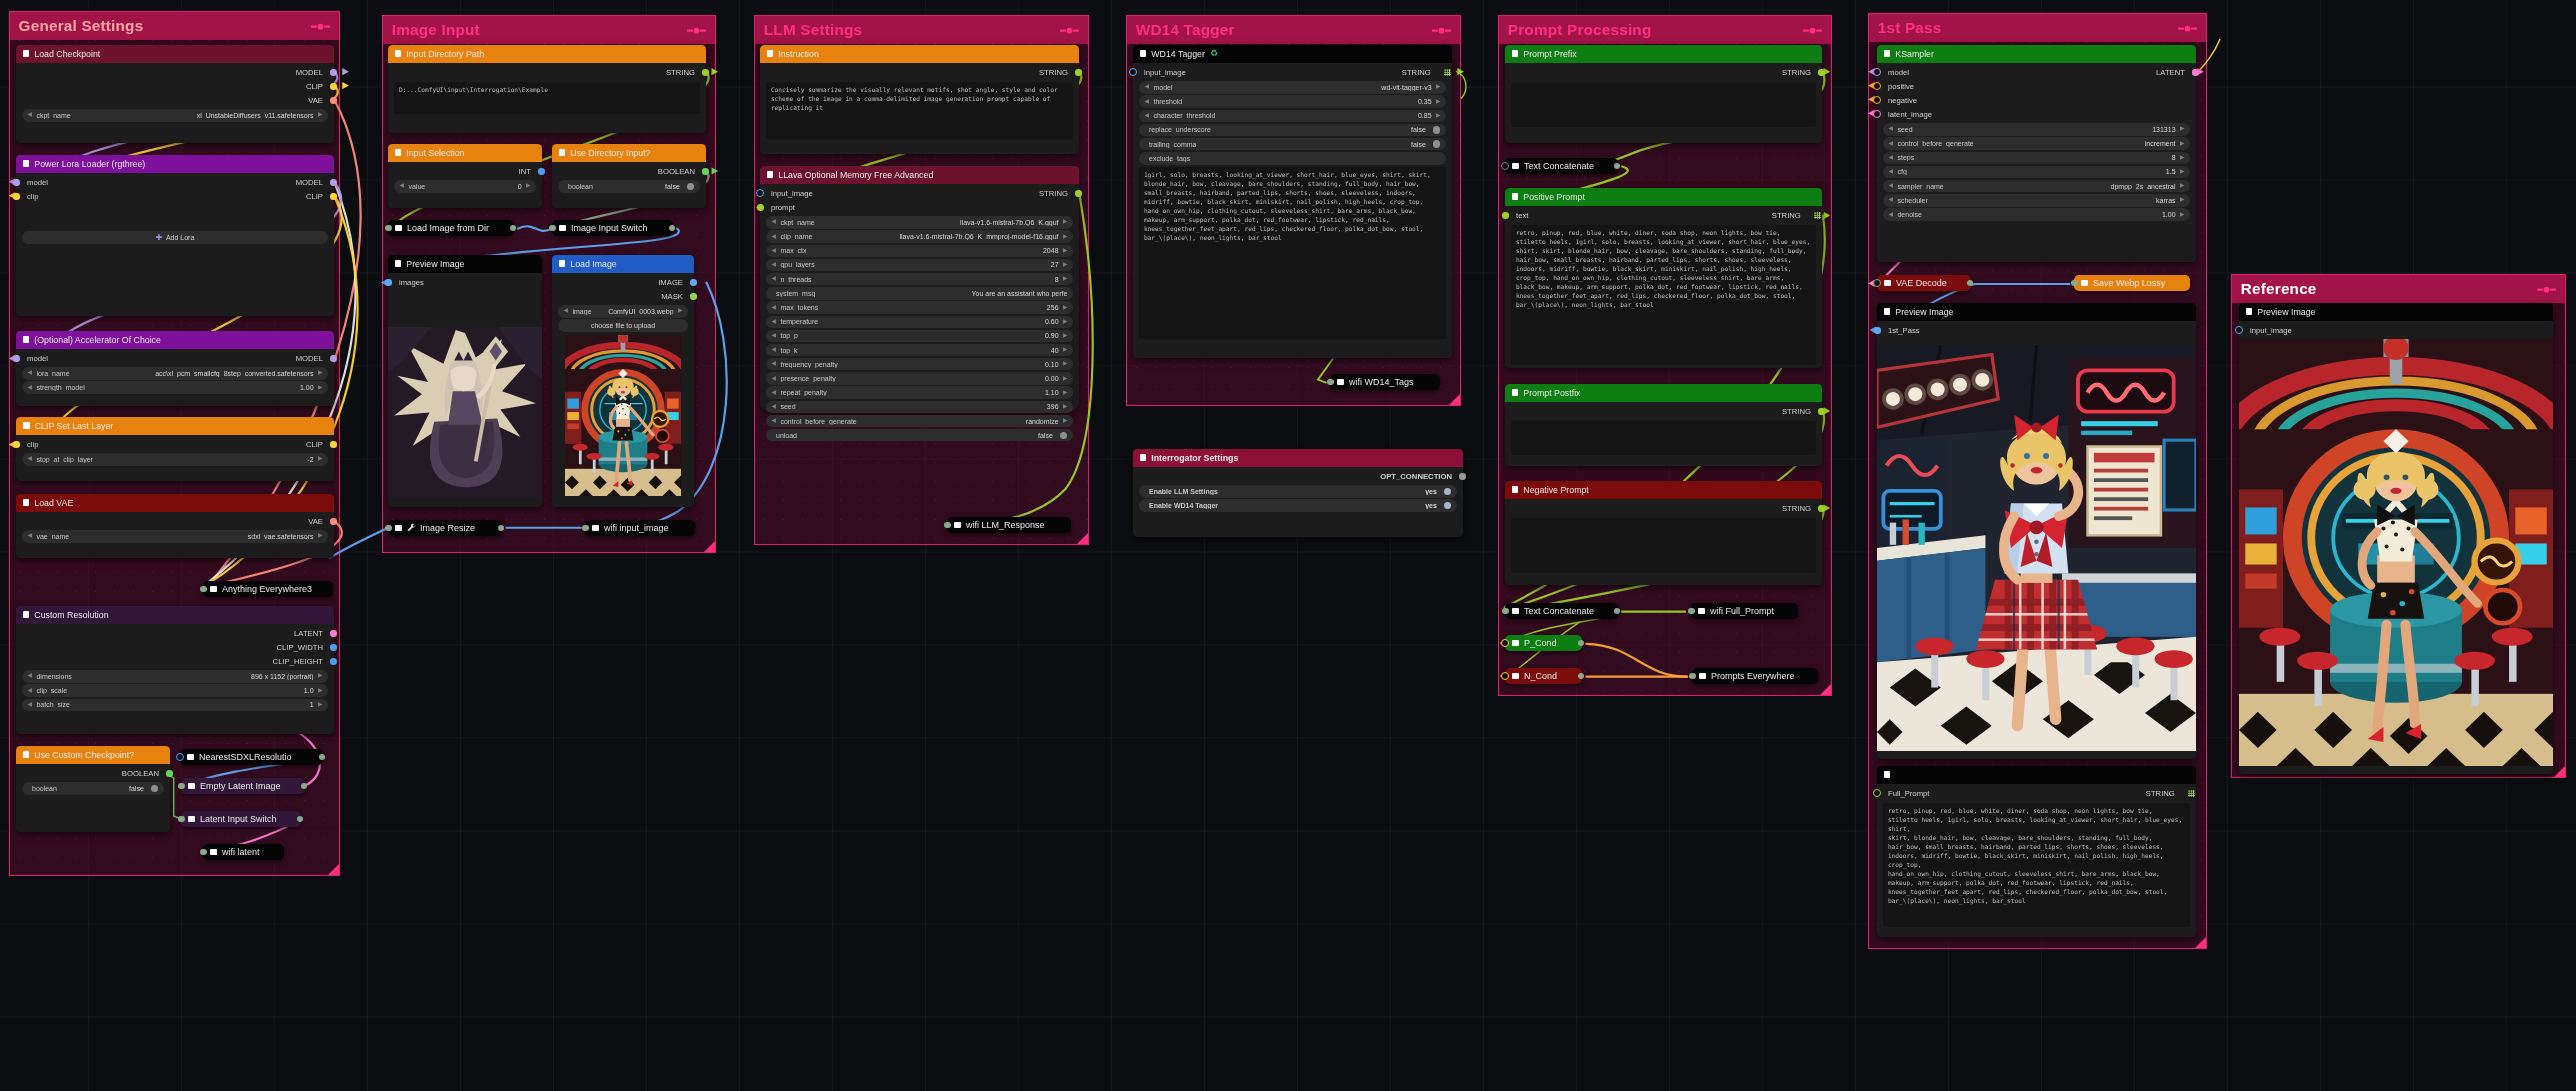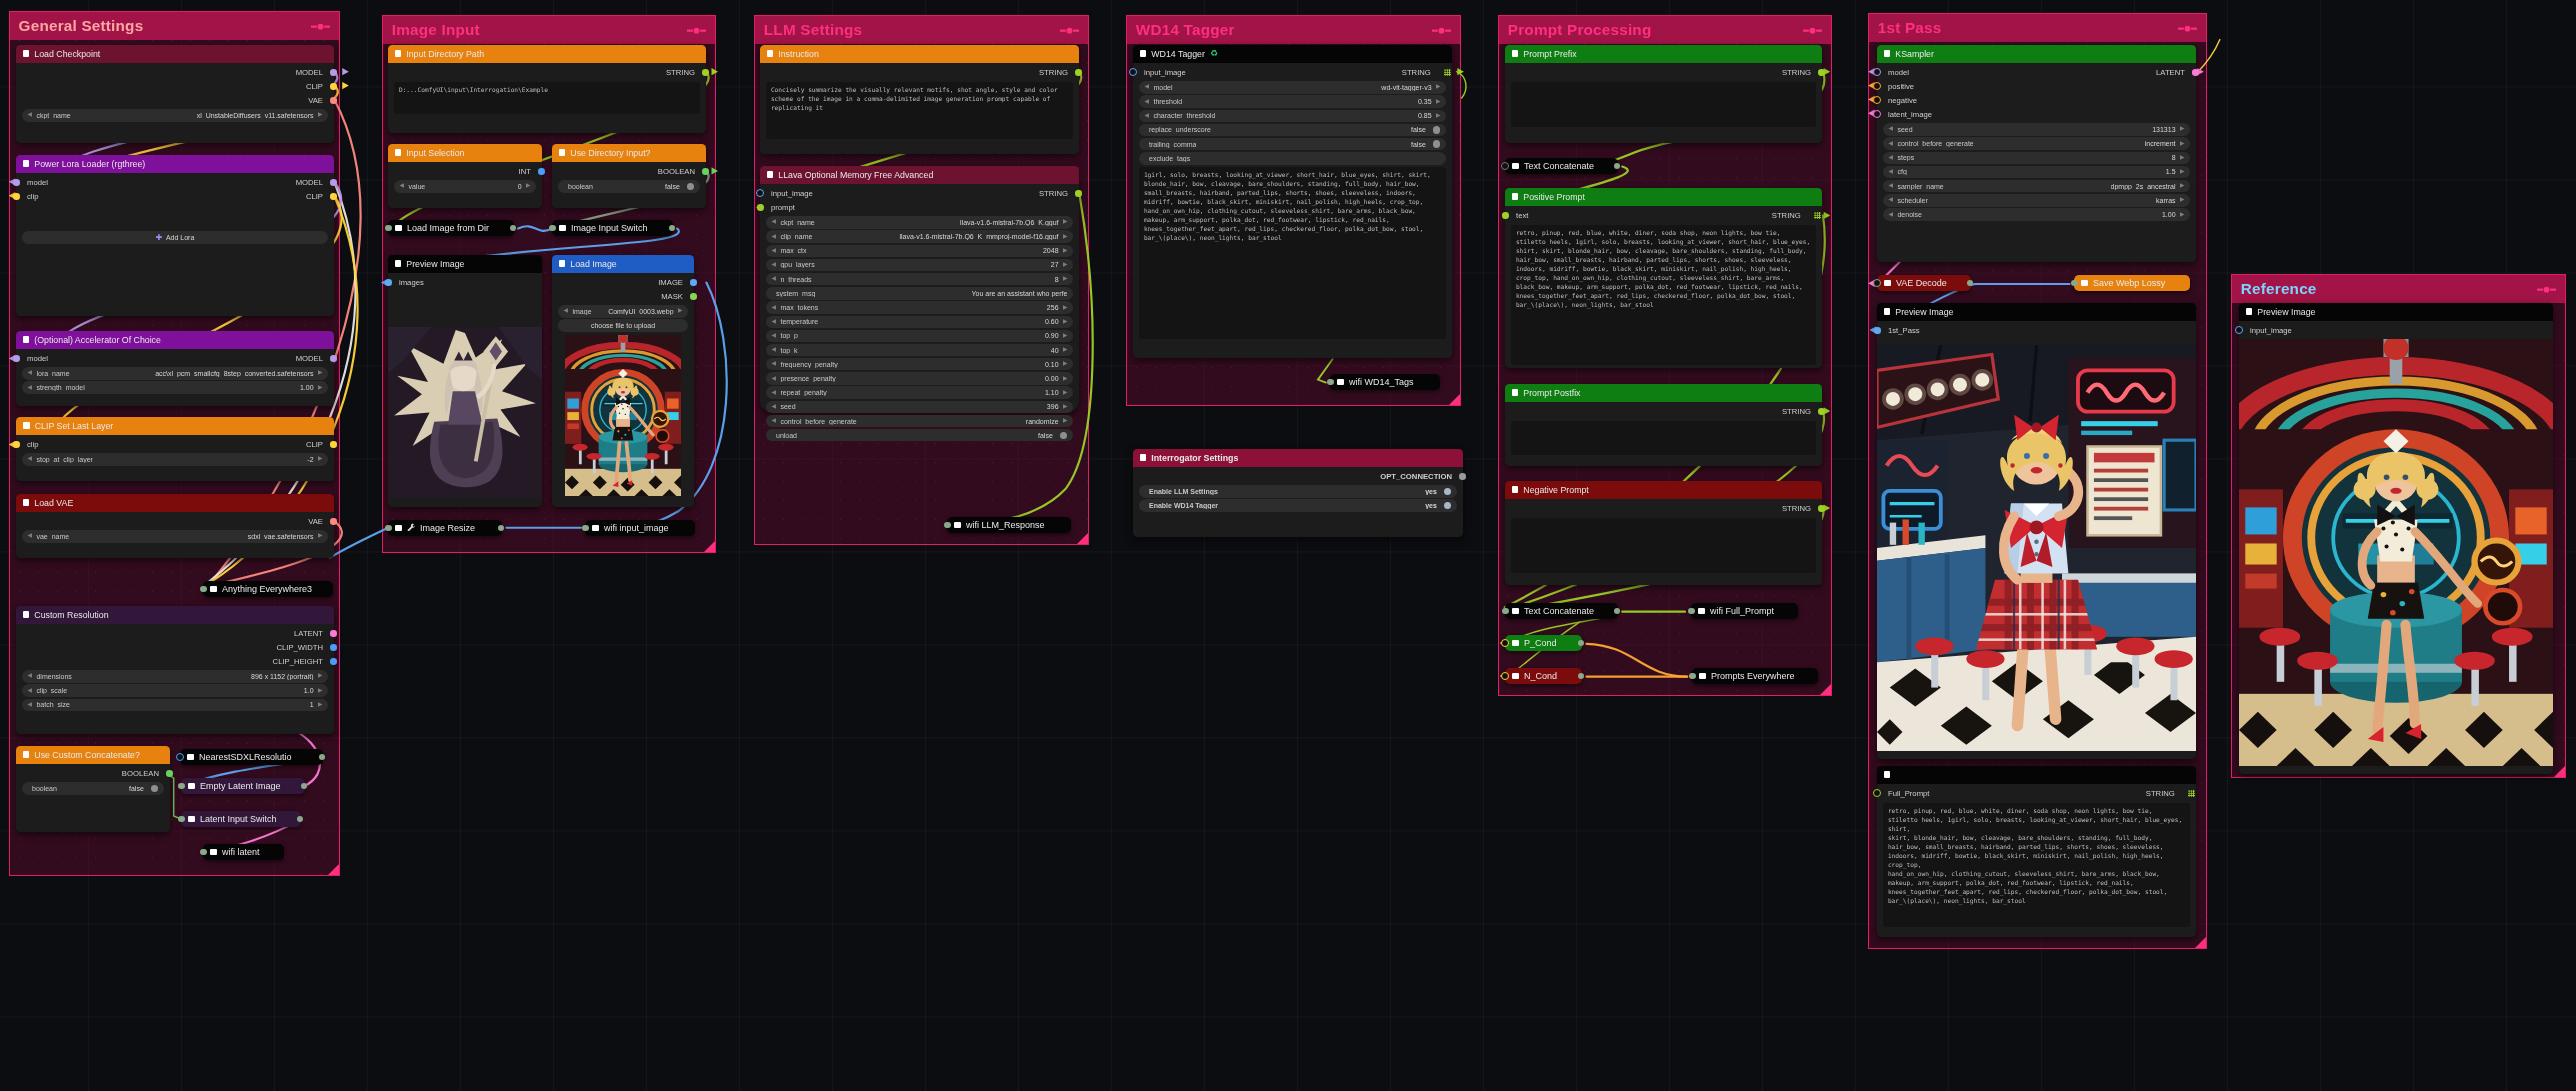--- a/index.html
+++ b/index.html
@@ -120,21 +120,21 @@
         <span class="glink"><svg width="19" height="7.3" viewBox="0 0 26 10">
             <line x1="0" y1="5" x2="8" y2="5" stroke="#ff2f80" stroke-width="3"></line>
             <circle cx="13" cy="5" r="4" fill="#ff2f80"></circle>
             <line x1="18" y1="5" x2="26" y2="5" stroke="#ff2f80" stroke-width="3"></line>
           </svg></span>
       </div>
       <div class="gresize"></div>
     </div>
     <div class="group" style="left: 2231px; top: 274px; width: 333px; height: 502px;">
       <div class="ghead" style="background: rgb(162, 20, 71);">
-        <span class="gtitle" style="color: #7dd3fc; text-align: center;">Reference</span>
+        <span class="gtitle" style="color: #ffffff; text-align: center;">Reference</span>
         <span class="glink"><svg width="19" height="7.3" viewBox="0 0 26 10">
             <line x1="0" y1="5" x2="8" y2="5" stroke="#ff2f80" stroke-width="3"></line>
             <circle cx="13" cy="5" r="4" fill="#ff2f80"></circle>
             <line x1="18" y1="5" x2="26" y2="5" stroke="#ff2f80" stroke-width="3"></line>
           </svg></span>
       </div>
       <div class="gresize"></div>
     </div>
     <div class="node" style="left: 16px; top: 45px; width: 318px; height: 98px;">
       <div class="nhead" style="background: rgb(109, 19, 48);">
@@ -290,21 +290,21 @@
       <div class="widget">
         <span class="warr">◀</span>
         <span class="wlabel">batch_size</span>
         <span class="wvalue">1</span>
         <span class="warr">▶</span>
       </div>
     </div>
     <div class="node" style="left: 16px; top: 746px; width: 154px; height: 86px;">
       <div class="nhead" style="background: rgb(232, 130, 14);">
         <span class="sq"></span>
-        <span>Use Custom Concatenate?</span>
+        <span>Use Custom Checkpoint?</span>
       </div>
       <div class="rows">
         <div class="row">
           <span class="slabR">BOOLEAN</span>
           <span class="dot r" style="background: rgb(103, 210, 92);"></span>
         </div>
       </div>
       <div class="widget">
         <span class="wlabel" style="margin-left: 4.4px;">boolean</span>
         <span class="wvalue">false</span>

